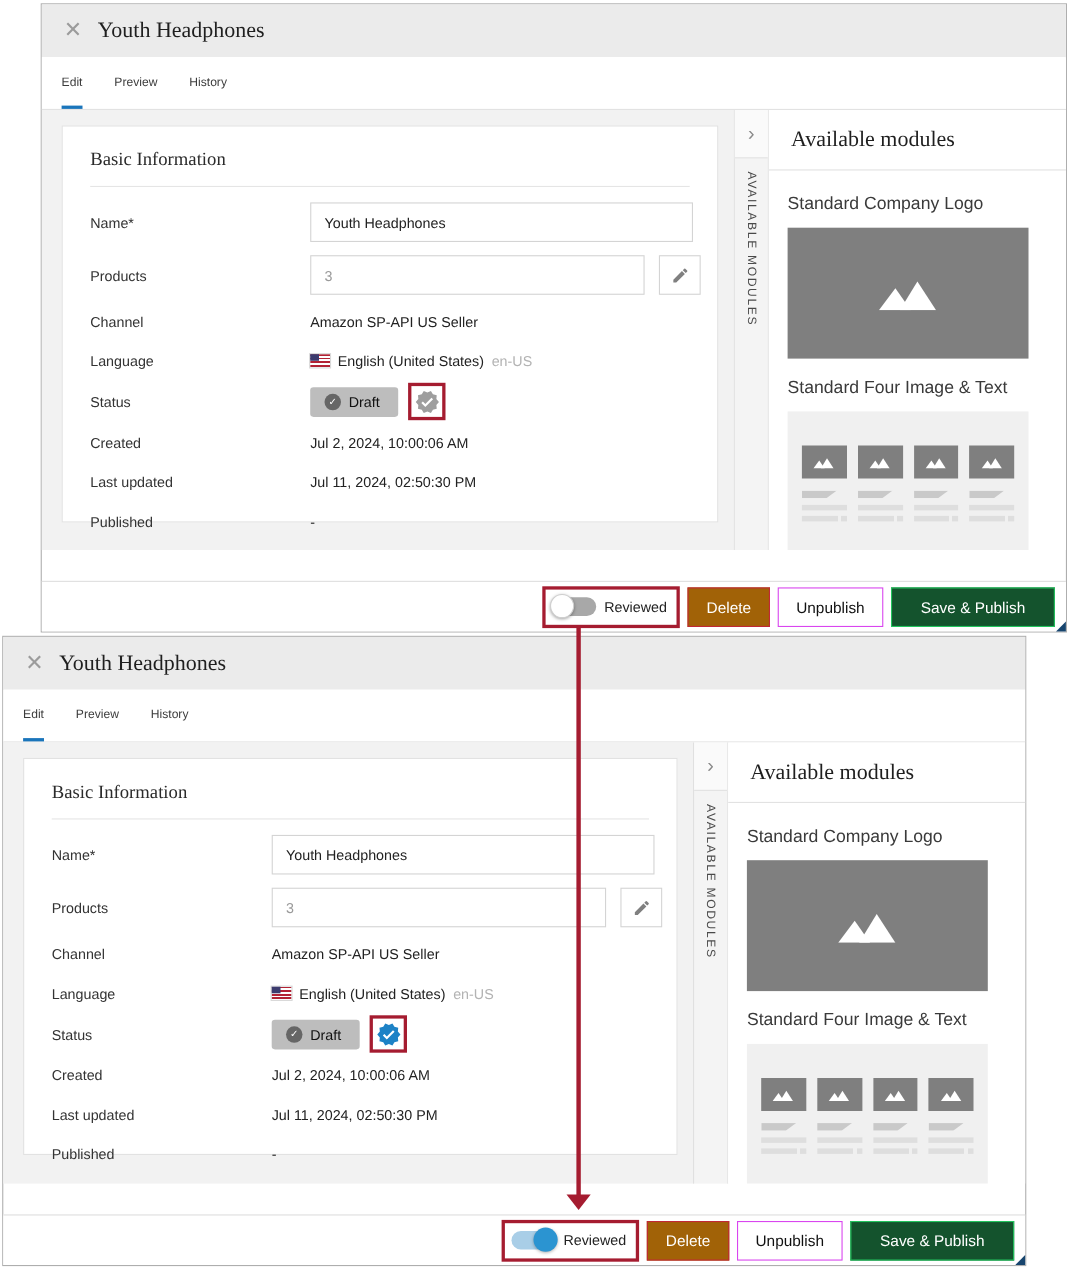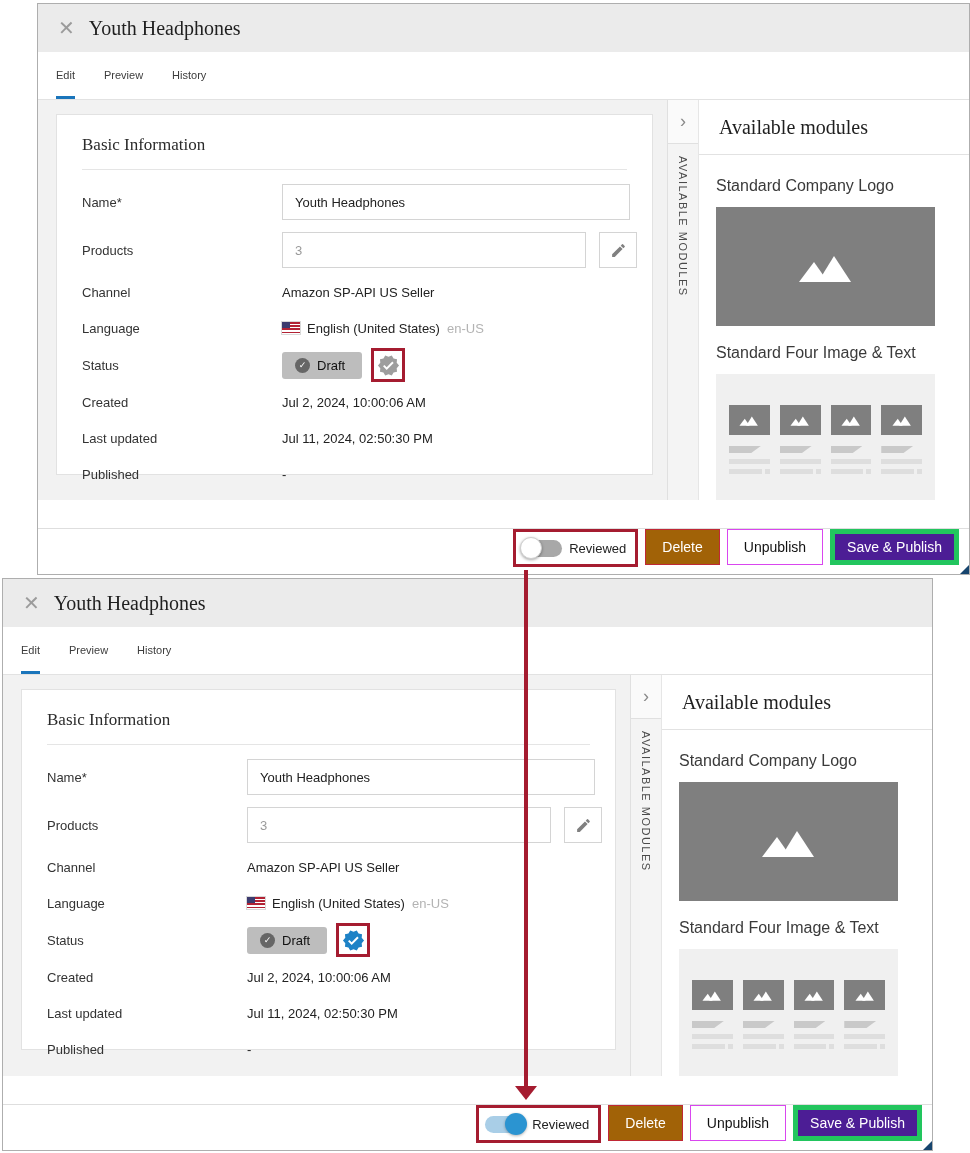--- a/index.html
+++ b/index.html
@@ -40,34 +40,34 @@
 
   .status-badge { display:inline-flex; align-items:center; gap:7px; background:#bdbdbd; border-radius:3px; height:27px; padding:0 17px 0 13px; }
   .badge-check { width:15px; height:15px; border-radius:50%; background:#666; color:#fff; font-size:9px; display:flex; align-items:center; justify-content:center; flex:none; }
   .status-text { font-size:13px; color:#111;text-align:right; }
 
   .anno-box { border:3px solid #a51c30; display:inline-flex; align-items:center; background:#fff; }
   .seal-box { width:34px; height:34px; justify-content:center; margin-left:2px; }
   .seal-icon { width:23px; height:23px; display:block; }
   .seal-gray { fill:#9e9e9e; } .seal-blue { fill:#1d82c6; }
 
-  .footer { height:46px; border-top:1px solid #dedede; display:flex; align-items:flex-start; justify-content:flex-end; padding:0 10px; gap:7px; flex:none; background:#fff;margin-top:28px; }
+  .footer { height:46px; border-top:1px solid #dedede; display:flex; align-items:center; justify-content:flex-end; padding:0 10px; gap:7px; flex:none; background:#fff;margin-top:28px; }
   .reviewed-box { height:38px; padding:0 9px 0 6px; gap:7px; }
   .toggle { width:40px; height:17px; border-radius:9px; position:relative; flex:none; cursor:pointer; }
   .knob { width:22px; height:22px; border-radius:50%; position:absolute; top:-3px; }
   .toggle.off { background:#a8a8a8; }
   .toggle.off .knob { left:-2px; background:#fff; border:1px solid #cfcfcf; box-shadow:0 1px 3px rgba(0,0,0,.35); }
   .toggle.on { background:#a9cee7; }
   .toggle.on .knob { right:-2px; background:#2b94d1; box-shadow:0 1px 3px rgba(0,0,0,.3); }
   .reviewed-label { font-size:13px; color:#222; }
 
   .btn { height:36px; font-size:14px; font-family:inherit; cursor:pointer; padding:0 16px; }
   .btn-delete { background:#a16207; color:#fff; border:1px solid #c02835; }
   .btn-unpublish { background:#fff; color:#111; border:1px solid #d946ef; }
-  .btn-save { background:#4c1d95; color:#fff; border:5px solid #22c55e; padding:0 12px; }
+  .btn-save { background:#14532d; color:#fff; border:1px solid #22c55e; padding:0 26px; }
 
   .rail { width:32px; background:#f4f4f4; border-left:1px solid #e0e0e0; border-right:1px solid #e6e6e6; display:flex; flex-direction:column; align-items:center; flex:none; }
   .rail-toggle { width:100%; height:44px; background:#fafafa; border-bottom:1px solid #e0e0e0; display:flex; align-items:center; justify-content:center; color:#8a8a8a; font-size:18px; cursor:pointer; }
   .rail-label { writing-mode:vertical-rl; font-size:11px; letter-spacing:1.5px; color:#4a4a4a; margin-top:12px; white-space:nowrap; }
 
   .modules { width:270px; background:#fff; display:flex; flex-direction:column; flex:none; }
   .modules-header { height:55px; display:flex; align-items:center; padding:0 20px; font-family:"Liberation Serif","DejaVu Serif",serif; font-size:20px; color:#1f1f1f; border-bottom:1px solid #e2e2e2; flex:none; }
   .modules-body { padding:14px 17px; overflow:hidden; }
   .module-name { font-size:16px; color:#3a3a3a; margin:8px 0 12px; }
   .logo-ph { width:219px; height:119px; background:#7f7f7f; display:flex; align-items:center; justify-content:center; margin-bottom:18px; cursor:grab; }

